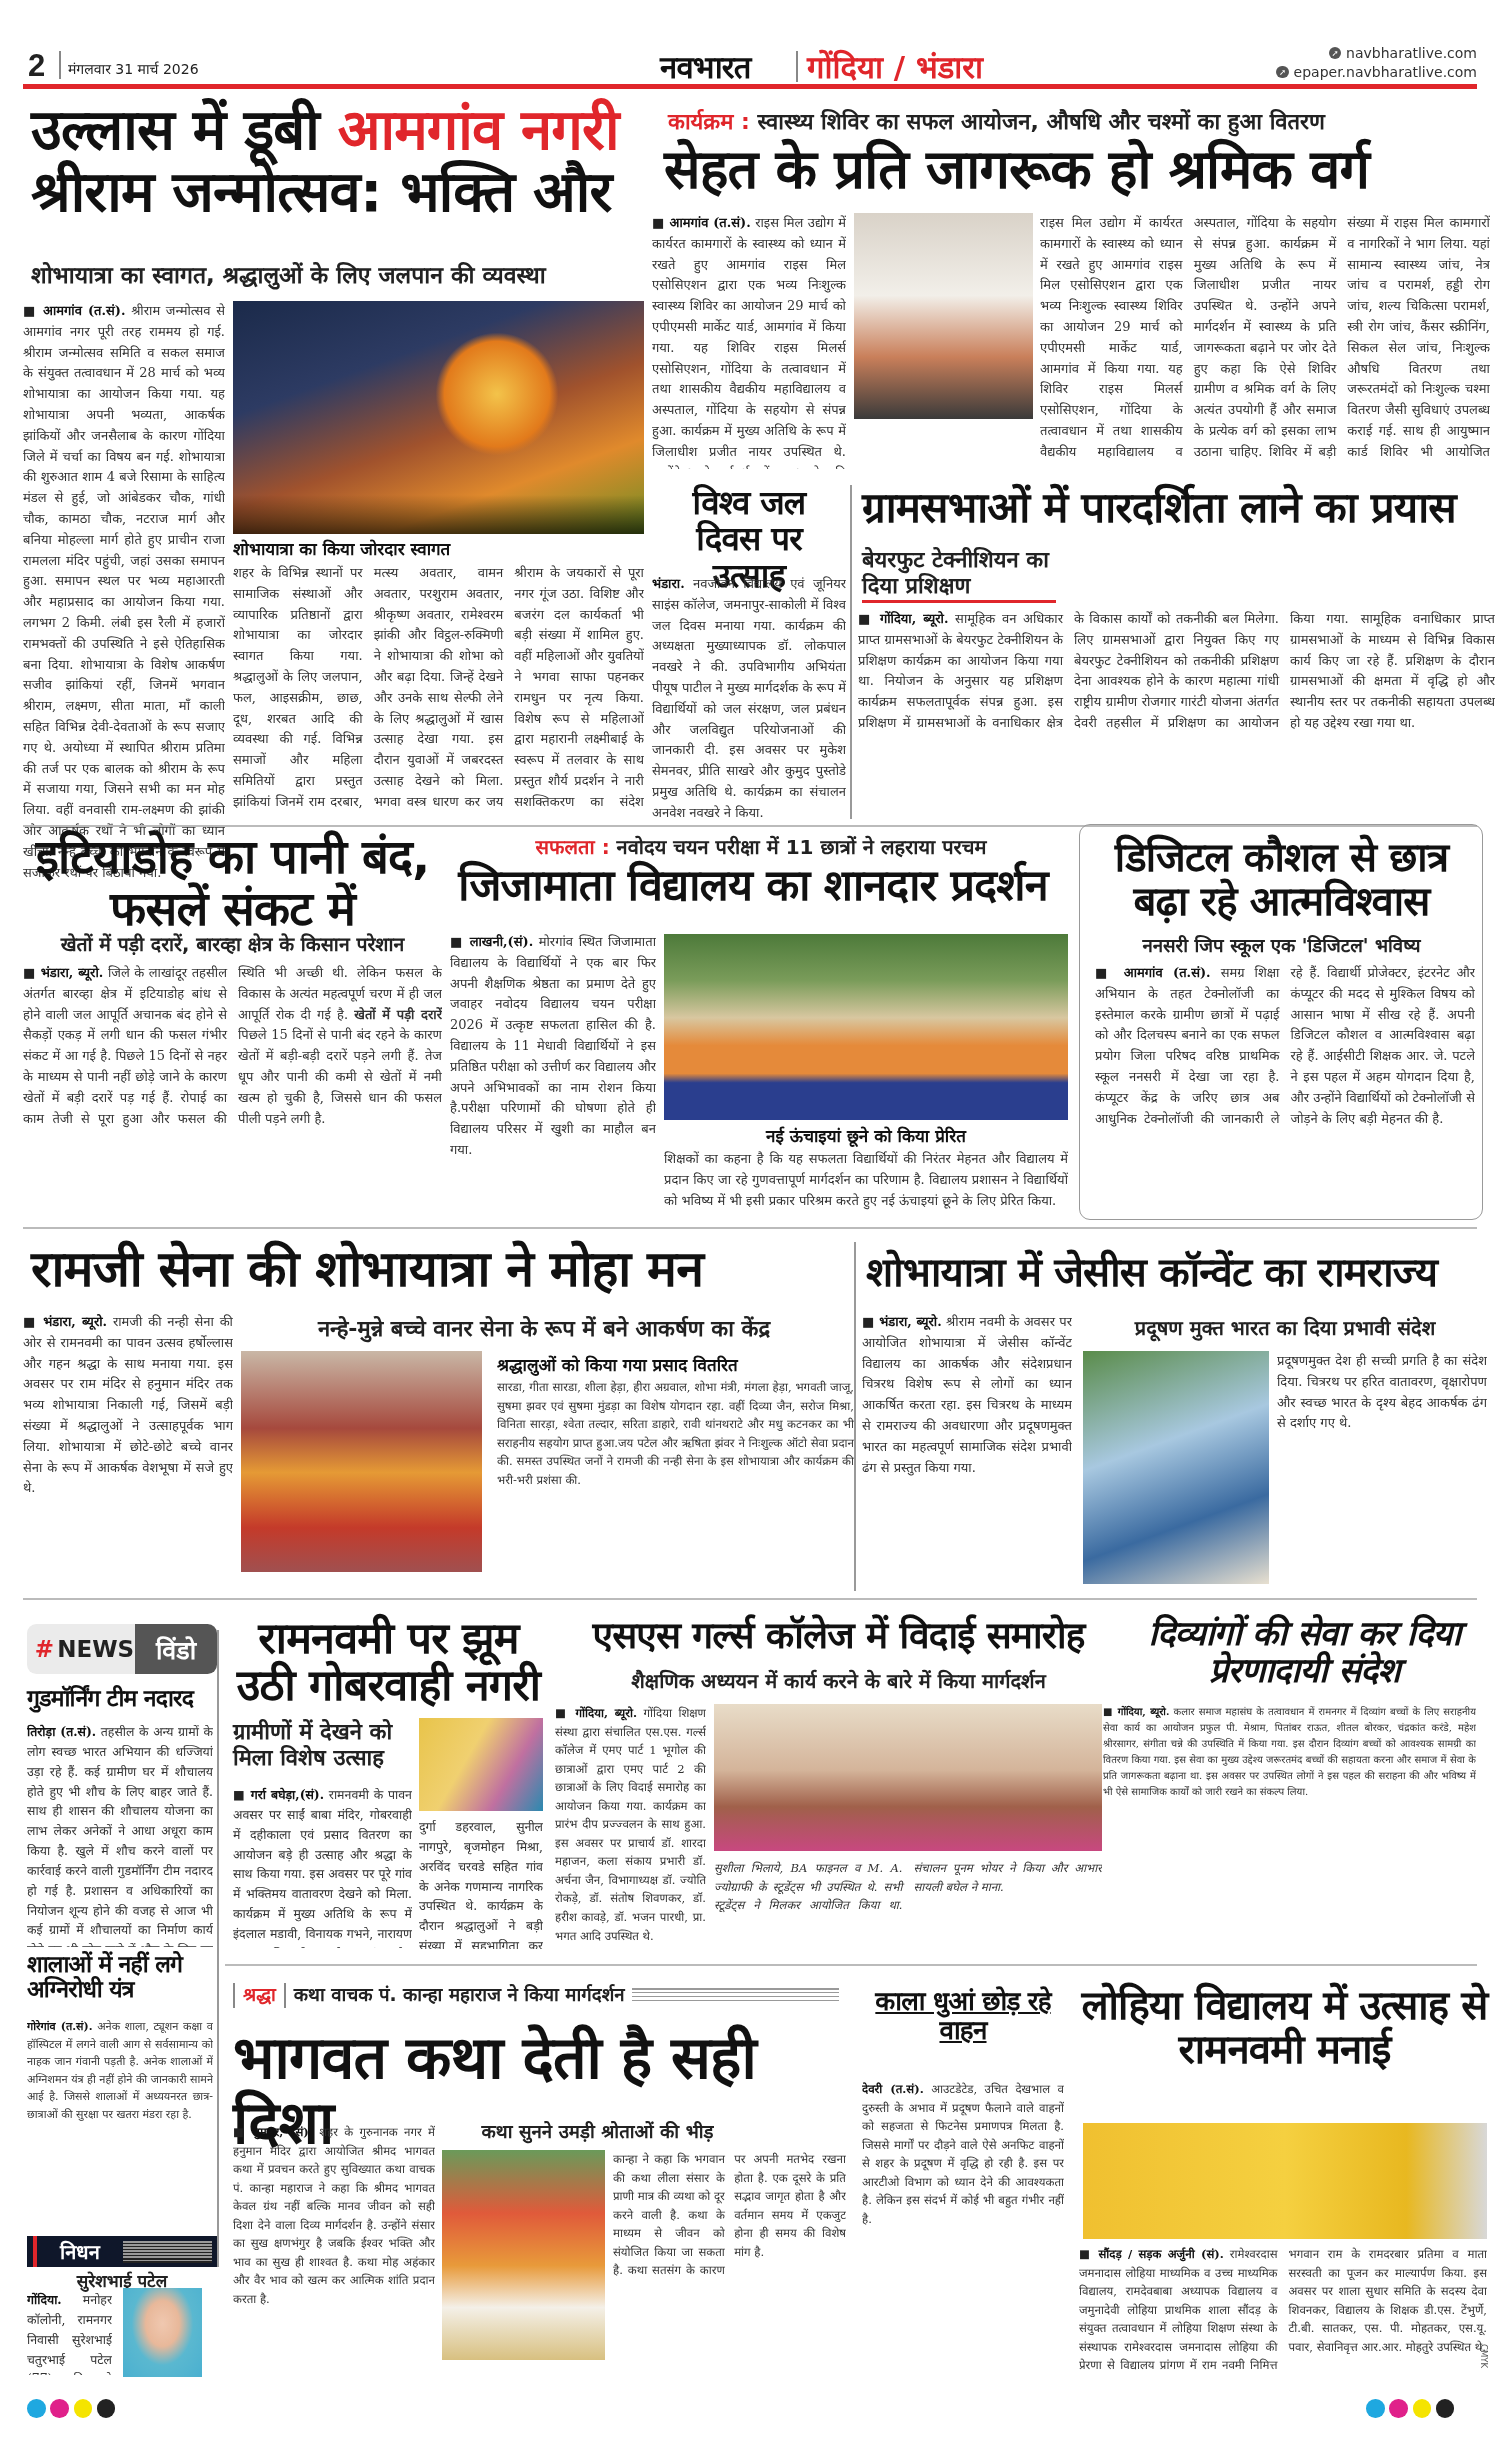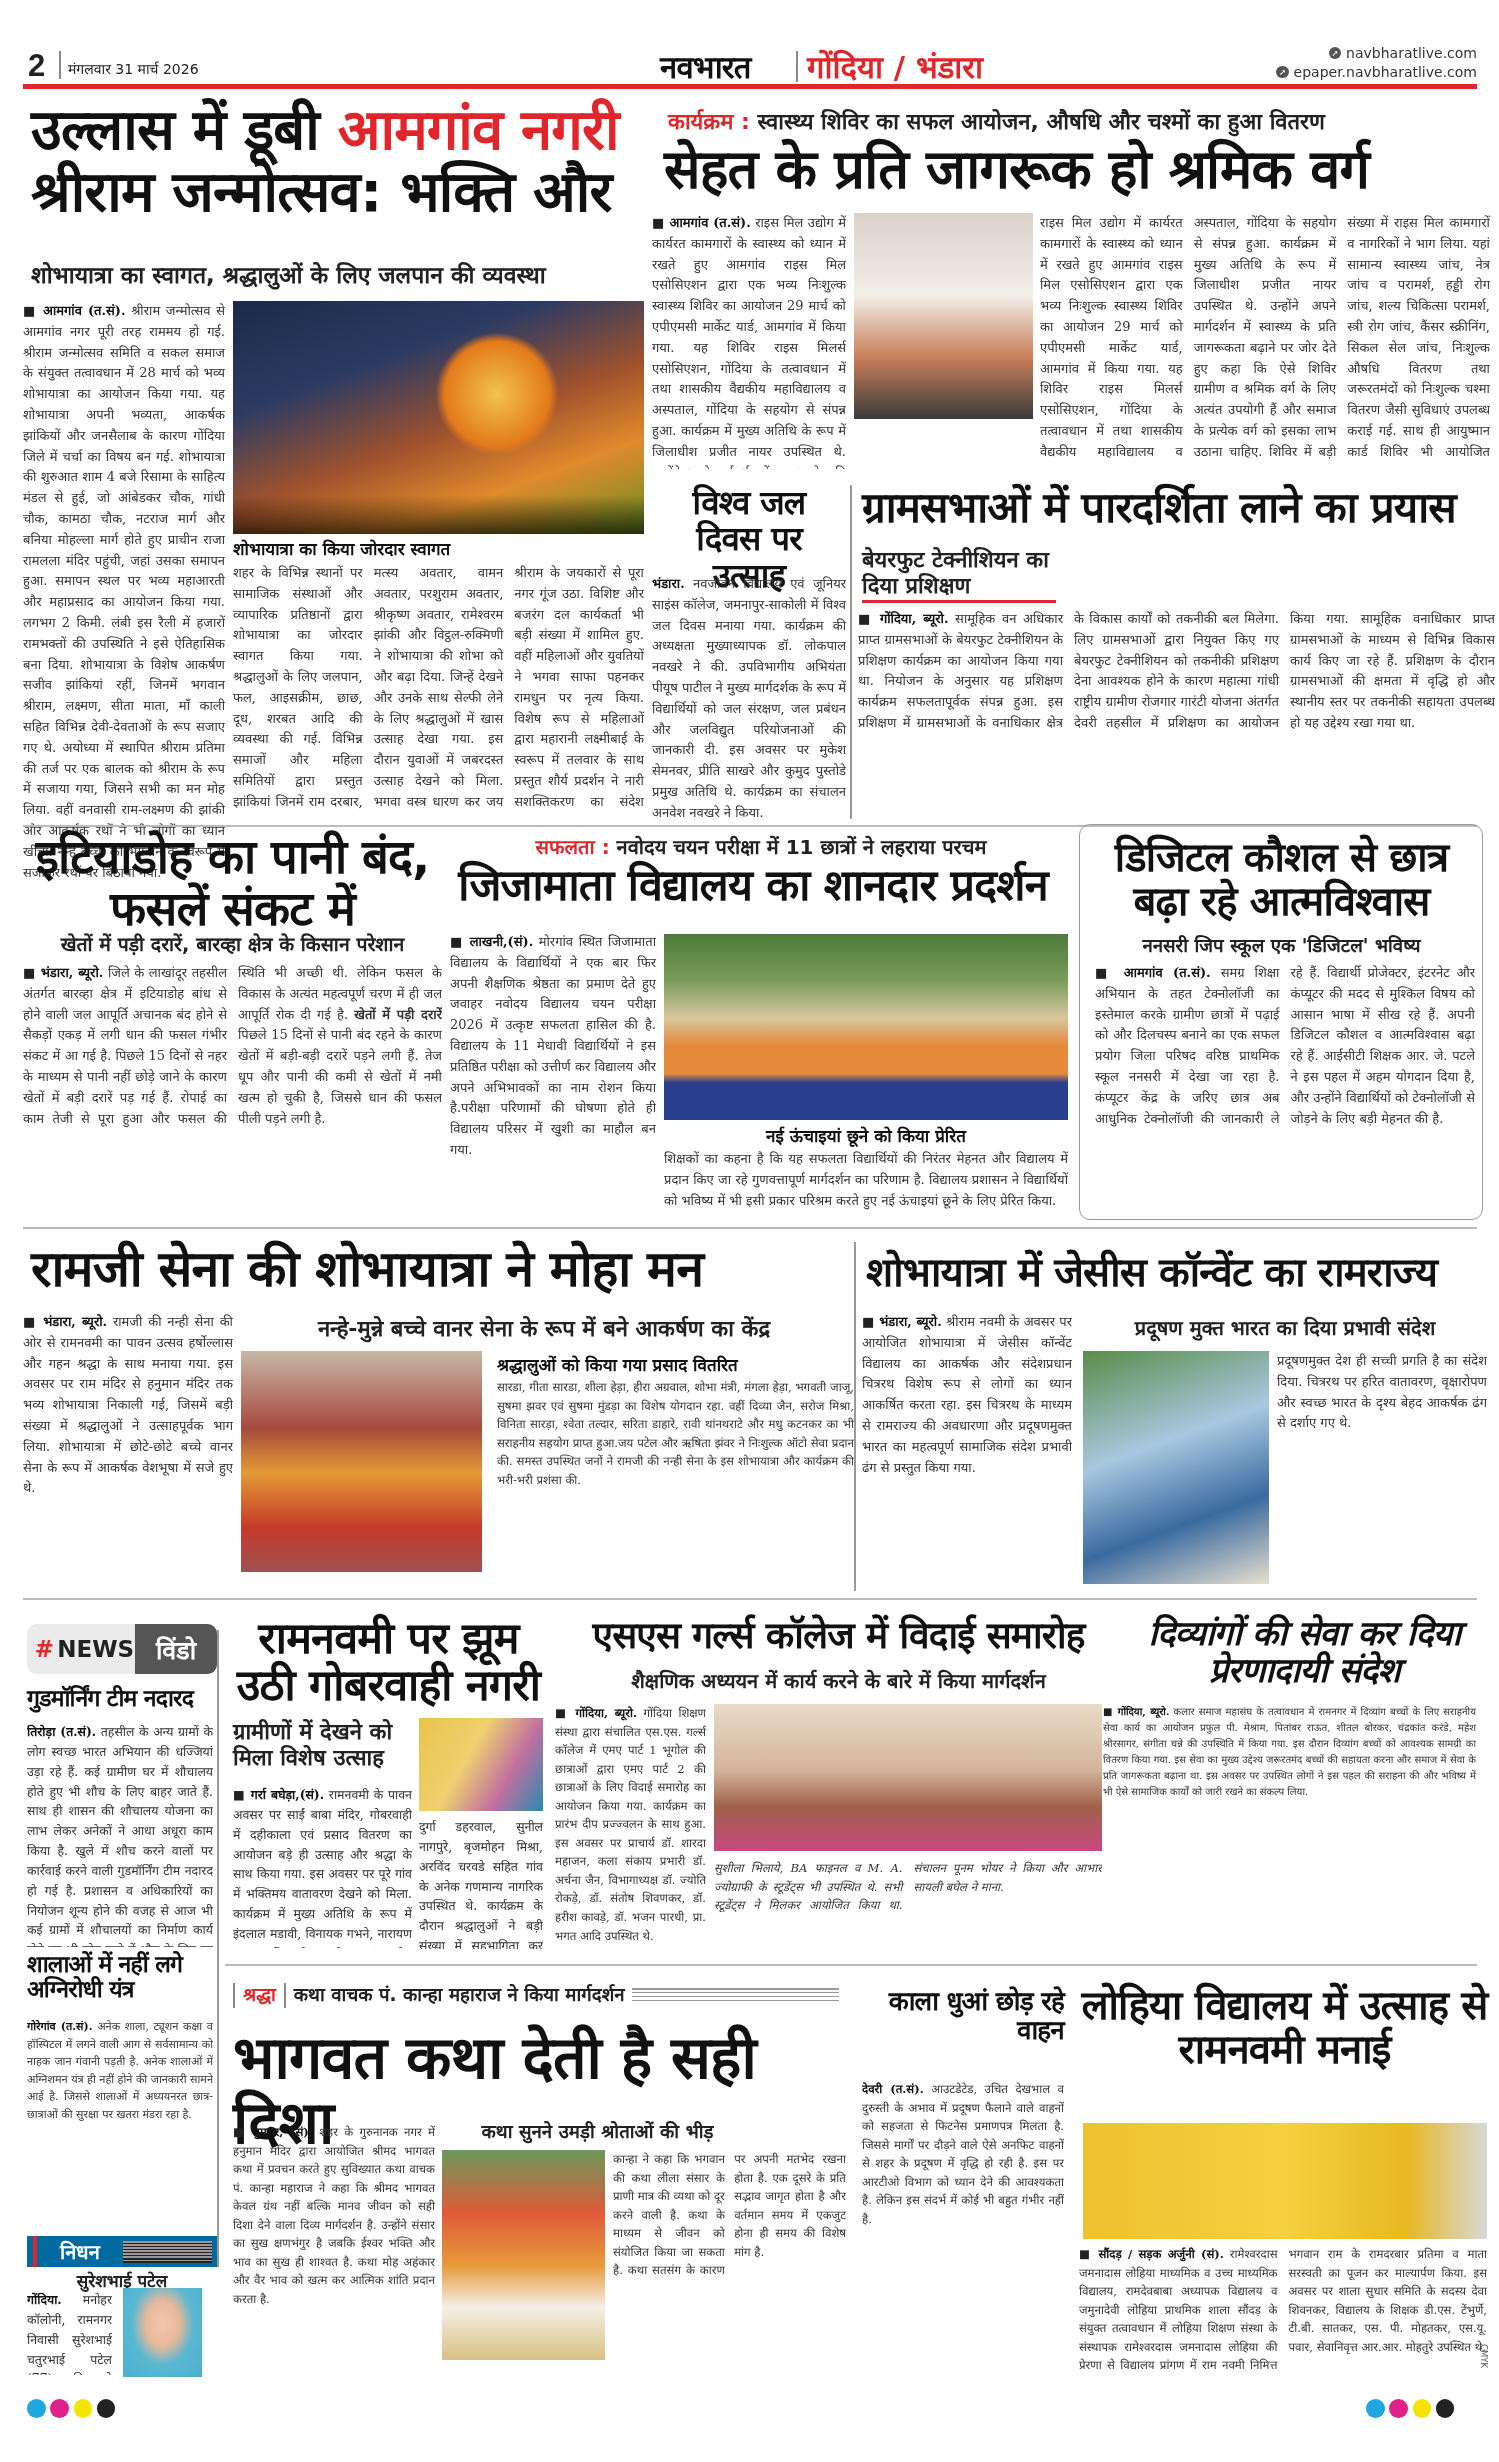--- a/index.html
+++ b/index.html
@@ -190,32 +190,32 @@
   <span style="flex:1; height:15.5px; background:repeating-linear-gradient(#999 0 1.6px,#fff 1.6px 3.9px);"></span>
 </div>
 <div class="abs hl" style="left:233px; top:2026px; width:621px; font-size:59px;">भागवत कथा देती है सही दिशा</div>
 <div class="abs body-text" style="left:233px; top:2123px; width:202px; height:326px; font-size:11.6px;">
   <span class="lead bullet">तुमसर, (सं).</span> <span>शहर के गुरुनानक नगर में हनुमान मंदिर द्वारा आयोजित श्रीमद भागवत कथा में प्रवचन करते हुए सुविख्यात कथा वाचक पं. कान्हा महाराज ने कहा कि श्रीमद भागवत केवल ग्रंथ नहीं बल्कि मानव जीवन को सही दिशा देने वाला दिव्य मार्गदर्शन है. उन्होंने संसार का सुख क्षणभंगुर है जबकि ईश्वर भक्ति और भाव का सुख ही शाश्वत है. कथा मोह अहंकार और वैर भाव को खत्म कर आत्मिक शांति प्रदान करता है.</span>
 </div>
 <div class="abs sub" style="left:442px; top:2121px; width:311px; font-size:18.6px; text-align:center;">कथा सुनने उमड़ी श्रोताओं की भीड़</div>
 <div class="abs photo" style="left:442px; top:2150px; width:163px; height:210px; background:linear-gradient(180deg,#6a9a5a 0%,#e05a3a 30%,#e89a3a 55%,#f4f0e8 75%,#d8c080 100%);"></div>
 <div class="abs body-text" style="left:613px; top:2150px; width:233px; height:303px; font-size:11.6px; column-count:2; column-gap:9.3px;">कान्हा ने कहा कि भगवान की कथा लीला संसार के प्राणी मात्र की व्यथा को दूर करने वाली है. कथा के माध्यम से जीवन को संयोजित किया जा सकता है. कथा सतसंग के कारण पर अपनी मतभेद रखना होता है. एक दूसरे के प्रति सद्भाव जागृत होता है और वर्तमान समय में एकजुट होना ही समय की विशेष मांग है.</div>
 
-<div class="abs hl" style="left:862px; top:1987px; width:202px; font-size:26px; text-align:right;">काला धुआं छोड़ रहे वाहन</div>
+<div class="abs hl" style="left:862px; top:1987px; width:202px; font-size:26px; text-align:center;text-decoration:underline;">काला धुआं छोड़ रहे वाहन</div>
 <div class="abs body-text" style="left:862px; top:2080px; width:202px; height:365px; font-size:11.6px;">
   <span class="lead">देवरी (त.सं).</span> <span>आउटडेटेड, उचित देखभाल व दुरुस्ती के अभाव में प्रदूषण फैलाने वाले वाहनों को सहजता से फिटनेस प्रमाणपत्र मिलता है. जिससे मार्गों पर दौड़ने वाले ऐसे अनफिट वाहनों से शहर के प्रदूषण में वृद्धि हो रही है. इस पर आरटीओ विभाग को ध्यान देने की आवश्यकता है. लेकिन इस संदर्भ में कोई भी बहुत गंभीर नहीं है.</span>
 </div>
 
 <div class="abs hl" style="left:1079px; top:1983px; width:411px; font-size:40px; text-align:center;">लोहिया विद्यालय में उत्साह से रामनवमी मनाई</div>
 <div class="abs photo" style="left:1083px; top:2123px; width:404px; height:116px; background:linear-gradient(90deg,#f0c030 0%,#f5d040 50%,#e8b820 80%,#d8d8d8 100%);"></div>
 <div class="abs body-text" style="left:1079px; top:2245px; width:408px; height:202px; font-size:11.6px; column-count:2; column-gap:11px;">
   <span class="lead bullet">सौंदड़ / सड़क अर्जुनी (सं).</span> <span>रामेश्वरदास जमनादास लोहिया माध्यमिक व उच्च माध्यमिक विद्यालय, रामदेवबाबा अध्यापक विद्यालय व जमुनादेवी लोहिया प्राथमिक शाला सौंदड़ के संयुक्त तत्वावधान में लोहिया शिक्षण संस्था के संस्थापक रामेश्वरदास जमनादास लोहिया की प्रेरणा से विद्यालय प्रांगण में राम नवमी निमित्त भगवान राम के रामदरबार प्रतिमा व माता सरस्वती का पूजन कर माल्यार्पण किया. इस अवसर पर शाला सुधार समिति के सदस्य देवा शिवनकर, विद्यालय के शिक्षक डी.एस. टेंभुर्णे, टी.बी. सातकर, एस. पी. मोहतकर, एस.यू. पवार, सेवानिवृत्त आर.आर. मोहतुरे उपस्थित थे.</span>
 </div>
 
-<div class="abs" style="left:27px; top:2236px; width:190px; height:31px; background:#0369a1; display:flex; align-items:center;">
+<div class="abs" style="left:27px; top:2236px; width:190px; height:31px; background:#0f172a; display:flex; align-items:center;">
   <span style="width:3.9px; height:31px; background:#e0262b; margin-left:6.2px;"></span>
   <span style="color:#fff; font-size:20px; font-weight:bold; margin-left:23px;">निधन</span>
   <span style="flex:1; height:22px; margin:0 4.7px 0 23px; background:repeating-linear-gradient(#999 0 1.6px,#222 1.6px 3.1px);"></span>
 </div>
 <div class="abs sub" style="left:27px; top:2271px; width:190px; font-size:17px; text-align:center;">सुरेशभाई पटेल</div>
 <div class="abs body-text" style="left:27px; top:2290px; width:85px; height:85px; font-size:12.4px;">
   <span class="lead">गोंदिया.</span> <span>मनोहर कॉलोनी, रामनगर निवासी सुरेशभाई चतुरभाई पटेल (77) का निधन हो गया.</span>
 </div>
 <div class="abs photo" style="left:123px; top:2288px; width:79px; height:89px; background:radial-gradient(ellipse at 50% 40%,#f0c8b0 0%,#e8b89a 30%,#5ab8d0 55%,#4ab0d0 100%);"></div>
 

